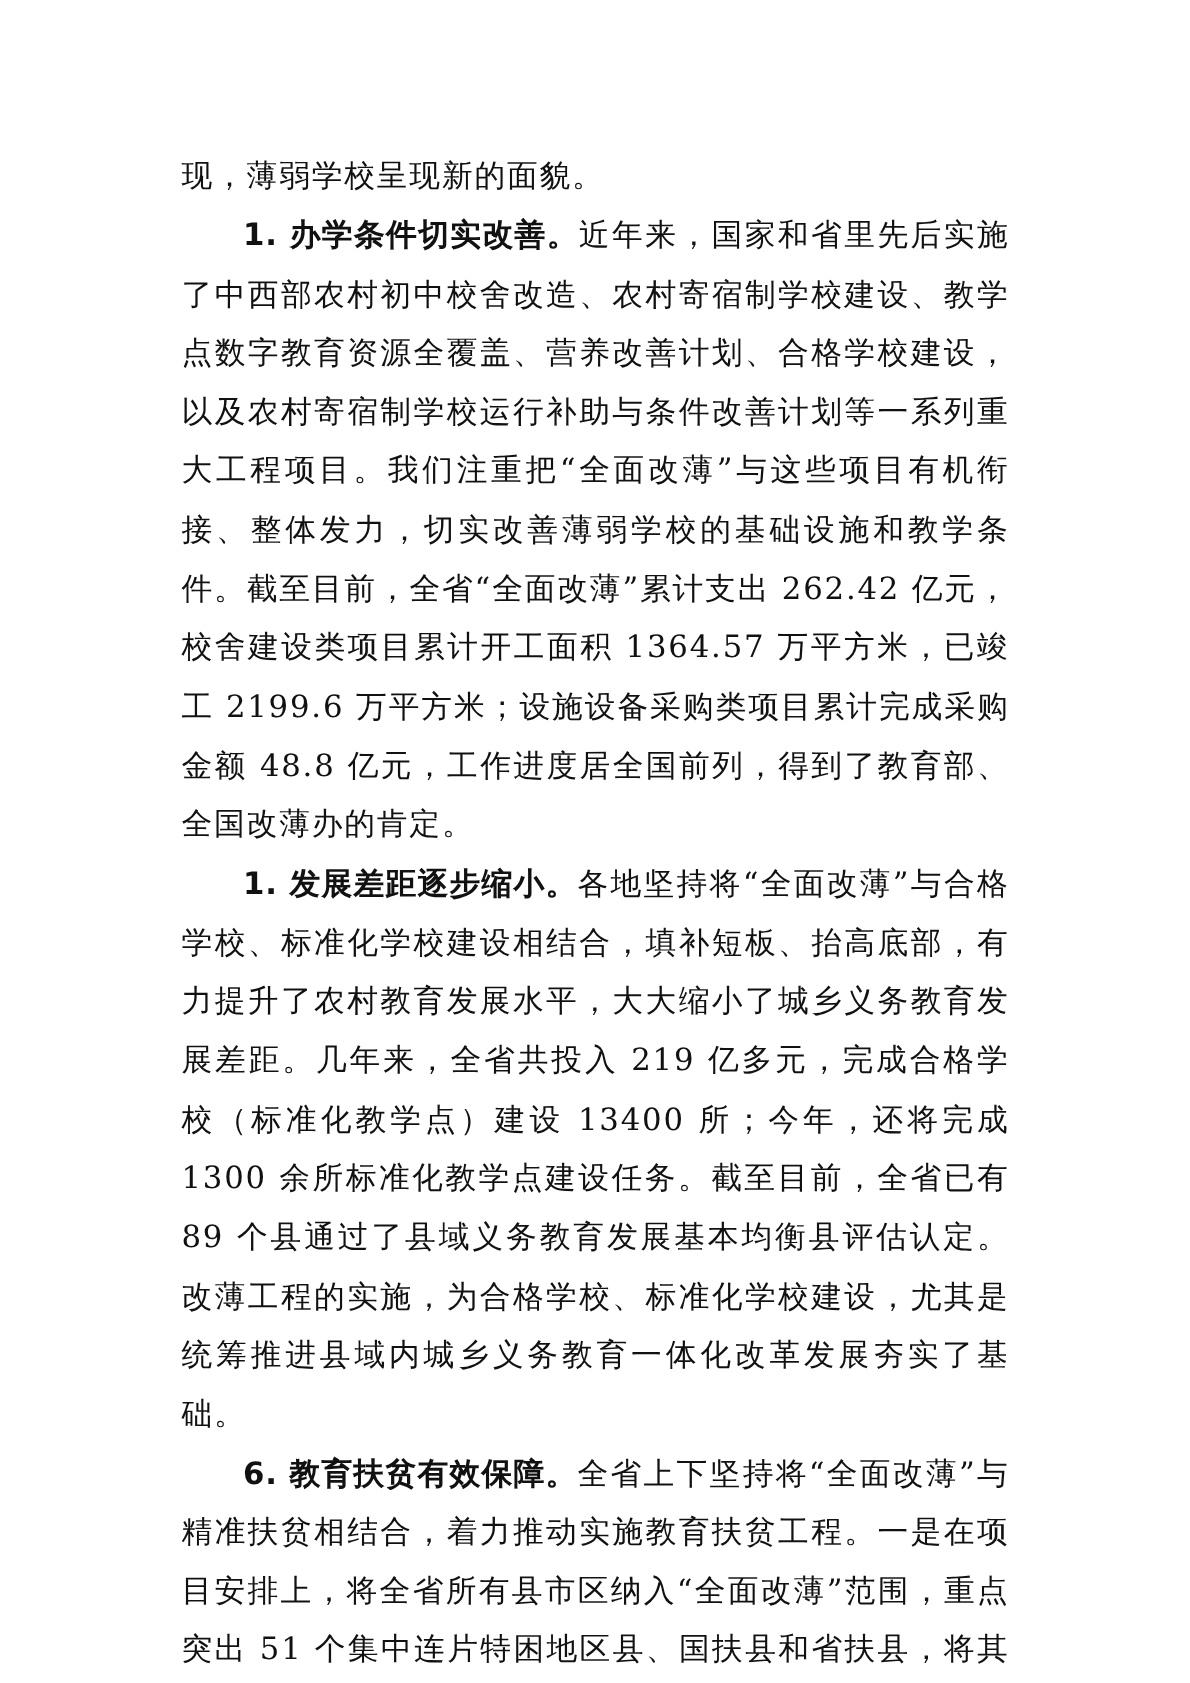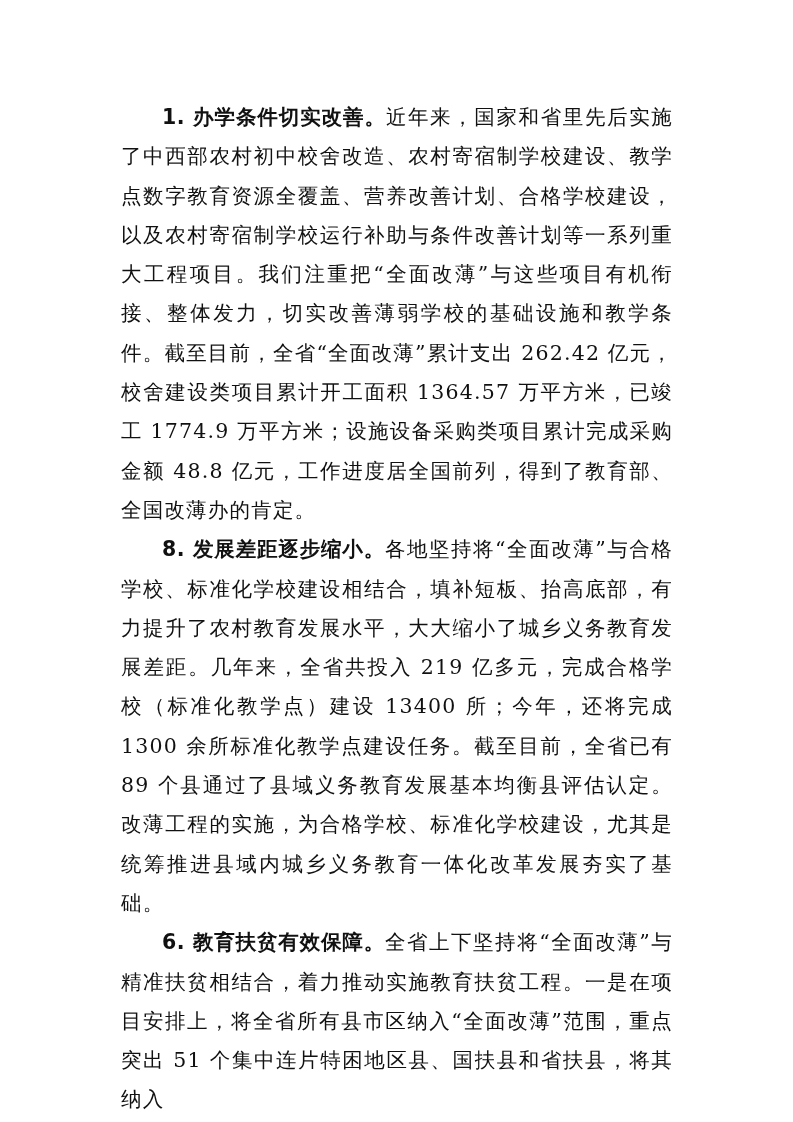--- a/index.html
+++ b/index.html
@@ -23,22 +23,25 @@
     font-family: "DejaVu Sans", "Liberation Sans", sans-serif;
     font-weight: bold;
     letter-spacing: 0.5px;
     margin-top: 35px;
   }
 </style>
 </head>
 <body>
 
 <div class="page">
-  <p class="para indent">
-    <span class="heading-run">1. 办学条件切实改善。</span><span>近年来，国家和省里先后实施了中西部农村初中校舍改造、农村寄宿制学校建设、教学点数字教育资源全覆盖、营养改善计划、合格学校建设，以及农村寄宿制学校运行补助与条件改善计划等一系列重大工程项目。我们注重把“全面改薄”与这些项目有机衔接、整体发力，切实改善薄弱学校的基础设施和教学条件。截至目前，全省“全面改薄”累计支出 262.42 亿元，校舍建设类项目累计开工面积 1364.57 万平方米，已竣工 1774.9 万平方米；设施设备采购类项目累计完成采购金额 48.8 亿元，工作进度居全国前列，得到了教育部、全国改薄办的肯定。</span>
+  <p class="para">
+    <span>现，薄弱学校呈现新的面貌。</span>
   </p>
   <p class="para indent">
-    <span class="heading-run">8. 发展差距逐步缩小。</span><span>各地坚持将“全面改薄”与合格学校、标准化学校建设相结合，填补短板、抬高底部，有力提升了农村教育发展水平，大大缩小了城乡义务教育发展差距。几年来，全省共投入 219 亿多元，完成合格学校（标准化教学点）建设 13400 所；今年，还将完成 1300 余所标准化教学点建设任务。截至目前，全省已有 89 个县通过了县域义务教育发展基本均衡县评估认定。改薄工程的实施，为合格学校、标准化学校建设，尤其是统筹推进县域内城乡义务教育一体化改革发展夯实了基础。</span>
+    <span class="heading-run">1. 办学条件切实改善。</span><span>近年来，国家和省里先后实施了中西部农村初中校舍改造、农村寄宿制学校建设、教学点数字教育资源全覆盖、营养改善计划、合格学校建设，以及农村寄宿制学校运行补助与条件改善计划等一系列重大工程项目。我们注重把“全面改薄”与这些项目有机衔接、整体发力，切实改善薄弱学校的基础设施和教学条件。截至目前，全省“全面改薄”累计支出 262.42 亿元，校舍建设类项目累计开工面积 1364.57 万平方米，已竣工 2199.6 万平方米；设施设备采购类项目累计完成采购金额 48.8 亿元，工作进度居全国前列，得到了教育部、全国改薄办的肯定。</span>
+  </p>
+  <p class="para indent">
+    <span class="heading-run">1. 发展差距逐步缩小。</span><span>各地坚持将“全面改薄”与合格学校、标准化学校建设相结合，填补短板、抬高底部，有力提升了农村教育发展水平，大大缩小了城乡义务教育发展差距。几年来，全省共投入 219 亿多元，完成合格学校（标准化教学点）建设 13400 所；今年，还将完成 1300 余所标准化教学点建设任务。截至目前，全省已有 89 个县通过了县域义务教育发展基本均衡县评估认定。改薄工程的实施，为合格学校、标准化学校建设，尤其是统筹推进县域内城乡义务教育一体化改革发展夯实了基础。</span>
   </p>
   <p class="para indent">
     <span class="heading-run">6. 教育扶贫有效保障。</span><span>全省上下坚持将“全面改薄”与精准扶贫相结合，着力推动实施教育扶贫工程。一是在项目安排上，将全省所有县市区纳入“全面改薄”范围，重点突出 51 个集中连片特困地区县、国扶县和省扶县，将其纳入</span>
   </p>
 </div>
 
 </body></html>

